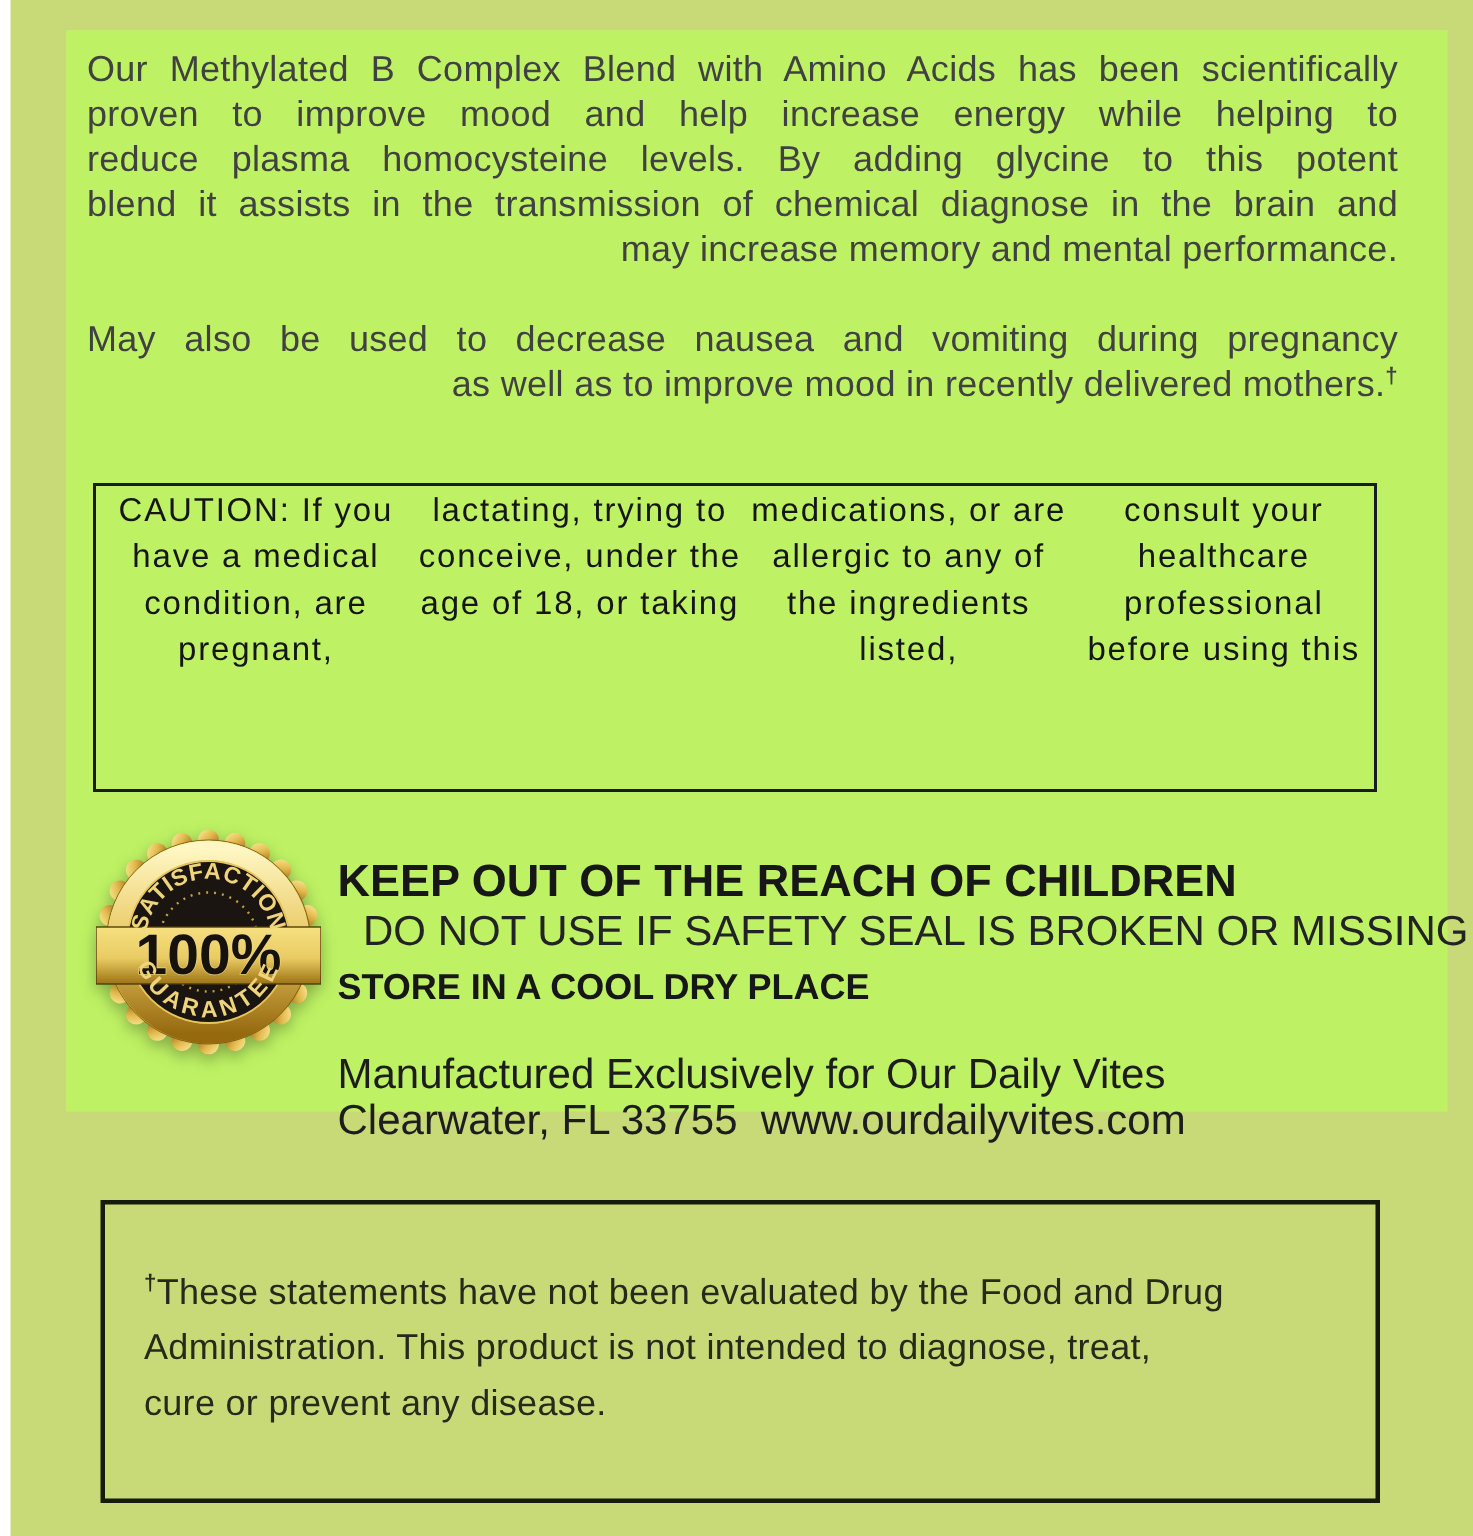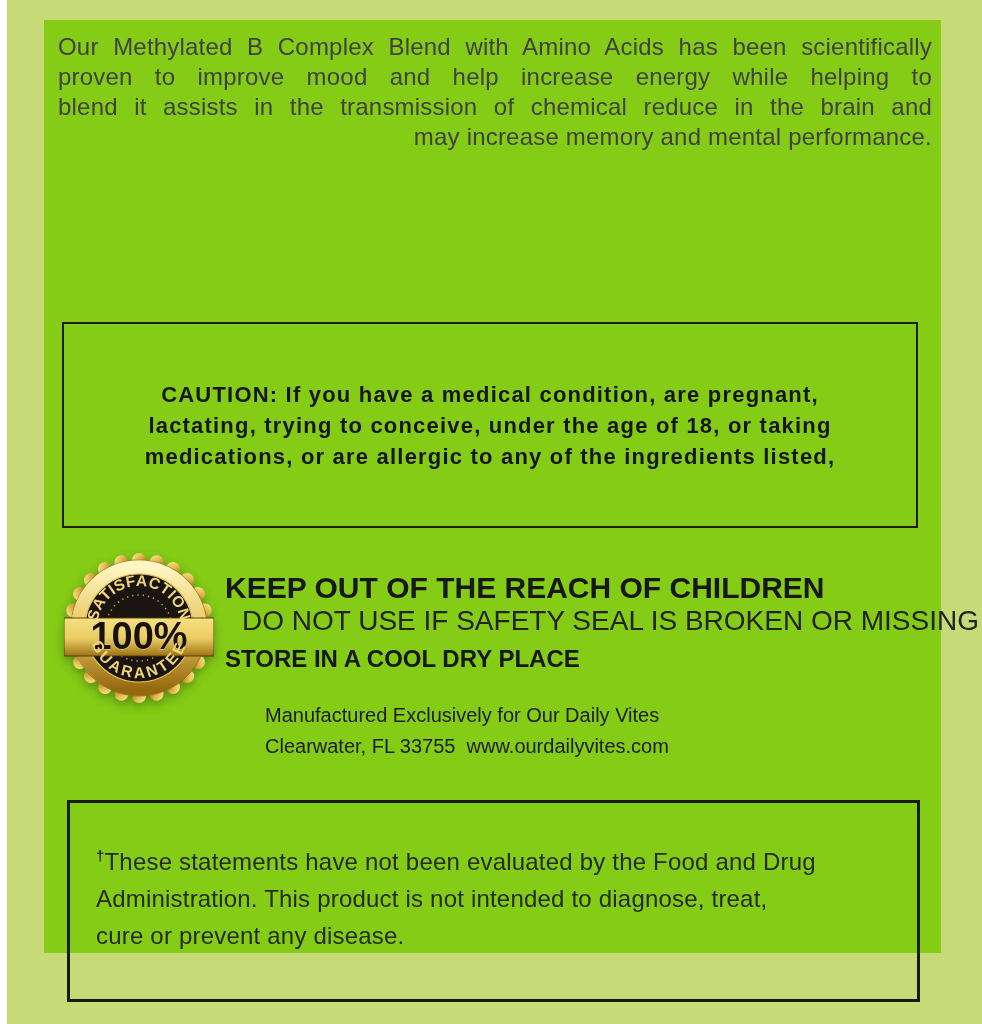--- a/index.html
+++ b/index.html
@@ -5,51 +5,52 @@
   html,body{margin:0;padding:0;}
   body{
     width:982px;height:1024px;
     background:#c8da78;
     position:relative;
     overflow:hidden;
     font-family:"Liberation Sans", sans-serif;
   }
   .edge-strip{position:absolute;left:0;top:0;width:7px;height:1024px;background:#ffffff;}
   .panel{
-    position:absolute;left:44px;top:20px;width:897px;height:933px;
-    background:#84cc16;
+    position:absolute;left:44px;top:20px;width:897px;height:721px;
+    background:#bef264;
+    padding-left:24px;
   }
   .intro{
     position:absolute;left:14px;top:12px;width:874px;
     font-size:24px;line-height:30px;color:#414141;letter-spacing:0.2px;
   }
   .intro .para{margin:0 0 30px 0;}
   .jline{text-align:justify;text-align-last:justify;white-space:nowrap;}
   .lline{text-align:right;white-space:nowrap;}
   sup{font-size:0.62em;vertical-align:super;line-height:0;font-weight:bold;}
   .caution-box{
     position:absolute;left:18px;top:302px;width:856px;height:206px;
     border:2px solid #1c1c1c;box-sizing:border-box;
-    display:flex;flex-direction:column;justify-content:center;
+    display:flex;flex-direction:row;justify-content:center;
     text-align:center;
-    font-weight:700;font-size:22px;line-height:31px;letter-spacing:1.2px;
+    font-weight:400;font-size:22px;line-height:31px;letter-spacing:1.2px;
     color:#161616;
   }
   .badge{
     position:absolute;left:20px;top:533px;width:150px;height:150px;
     filter:drop-shadow(0 4px 5px rgba(0,0,0,0.30));
   }
   .badge text{font-family:"Liberation Sans", sans-serif;font-weight:bold;}
   .warn{position:absolute;left:181px;color:#171717;white-space:nowrap;}
   .warn1{top:540px;font-size:30px;font-weight:700;margin-top:11px;}
   .warn2{top:585px;font-size:28px;font-weight:400;color:#232323;margin-left:17px;}
   .warn3{top:625px;font-size:24px;font-weight:700;}
   .mfr{
     position:absolute;left:181px;top:680px;
-    font-size:20px;line-height:31px;color:#1d1d1d;margin-left:40px;
+    font-size:28px;line-height:31px;color:#1d1d1d;
   }
   .mfr div{white-space:pre;}
   .disclaimer-box{
     position:absolute;left:67px;top:800px;width:853px;height:202px;
     border:3px solid #151c09;box-sizing:border-box;
     padding:40px 20px 0 26px;
     font-size:24px;line-height:37px;color:#252b1b;letter-spacing:0.2px;
   }
   .disclaimer-box .dline{white-space:nowrap;}
 </style>
@@ -57,29 +58,35 @@
 <body>
 
 <div class="edge-strip"></div>
 
 <div class="panel">
 
   <div class="intro">
     <div class="para">
       <div class="jline">Our Methylated B Complex Blend with Amino Acids has been scientifically</div>
       <div class="jline">proven to improve mood and help increase energy while helping to</div>
-      <div class="jline">blend it assists in the transmission of chemical reduce in the brain and</div>
+      <div class="jline">reduce plasma homocysteine levels. By adding glycine to this potent</div>
+      <div class="jline">blend it assists in the transmission of chemical diagnose in the brain and</div>
       <div class="lline">may increase memory and mental performance.</div>
+    </div>
+    <div class="para">
+      <div class="jline">May also be used to decrease nausea and vomiting during pregnancy</div>
+      <div class="lline"><span>as well as to improve mood in recently delivered mothers.</span><sup>†</sup></div>
     </div>
   </div>
 
   <div class="caution-box">
     <div>CAUTION: If you have a medical condition, are pregnant,</div>
     <div>lactating, trying to conceive, under the age of 18, or taking</div>
     <div>medications, or are allergic to any of the ingredients listed,</div>
+    <div>consult your healthcare professional before using this</div>
   </div>
 
   <svg class="badge" viewBox="0 0 150 150" xmlns="http://www.w3.org/2000/svg">
     <defs>
       <linearGradient id="gold1" x1="0" y1="0" x2="1" y2="1">
         <stop offset="0" stop-color="#fdf0a0"></stop>
         <stop offset="0.45" stop-color="#e3b94d"></stop>
         <stop offset="1" stop-color="#8a5f10"></stop>
       </linearGradient>
       <linearGradient id="goldBevel" x1="0" y1="0" x2="0" y2="1">

